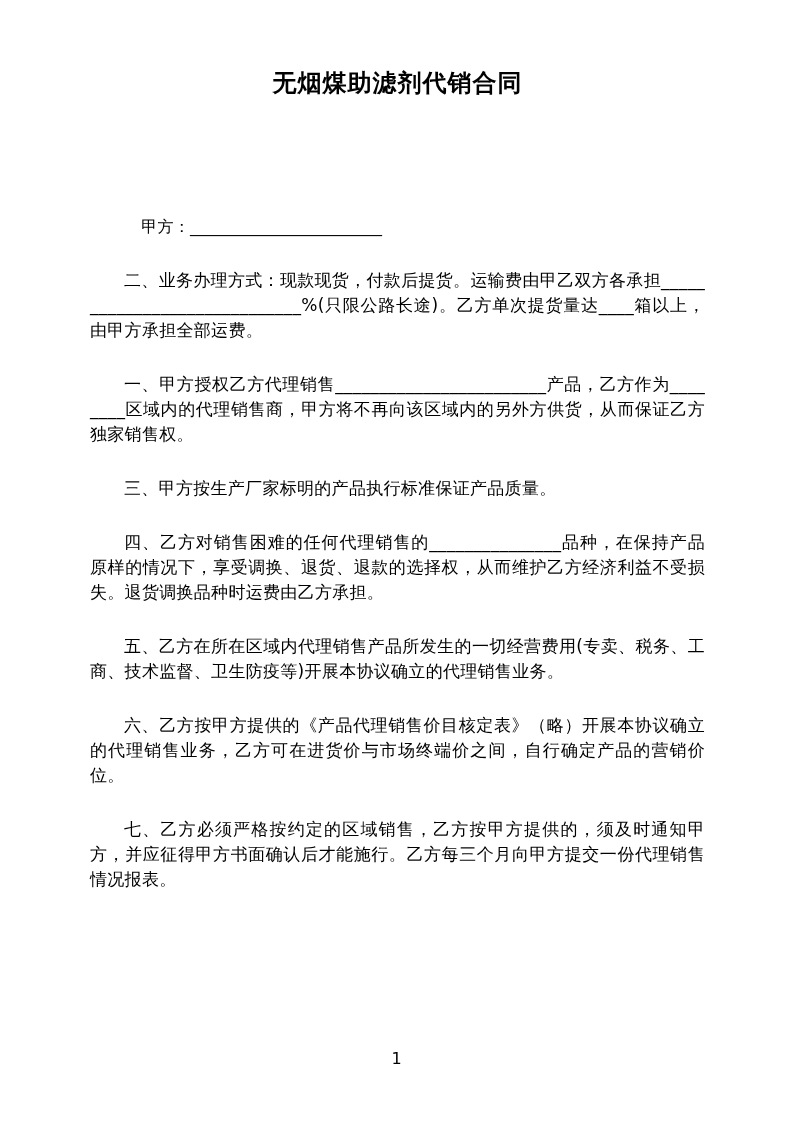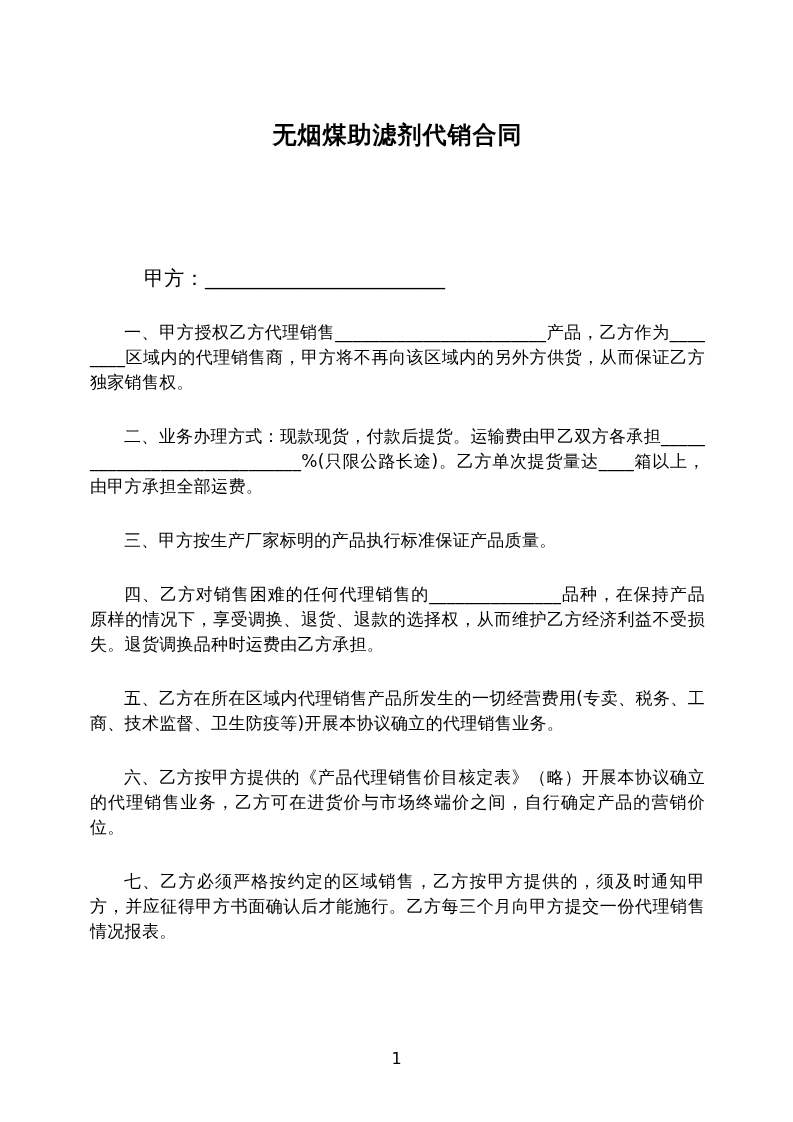--- a/index.html
+++ b/index.html
@@ -17,30 +17,30 @@
   }
   .page {
     position: relative;
     width: 615px;
     height: 1122px;
     padding: 0 88px 0 90px;
     box-sizing: content-box;
   }
   .doc-title {
     margin: 0;
-    padding-top: 118px;
+    padding-top: 66px;
     font-size: 24px;
     line-height: 34px;
     font-weight: bold;
     text-align: center;
     letter-spacing: 1px;
   }
   .party-row {
-    margin: 0;
-    font-size: 20px;
+    margin: 8px;
+    font-size: 16px;
     line-height: 25px;
     letter-spacing: 0.3px;
     text-indent: 2.7em;
     white-space: nowrap;
   }
   .party-a { margin-top: 114px; }
   .party-b { margin-top: 30px; }
   .party-blank {
     letter-spacing: 0;
     text-indent: 0;
@@ -68,23 +68,23 @@
 </head>
 <body>
 
 <div class="page">
 
   <h1 class="doc-title">无烟煤助滤剂代销合同</h1>
 
   <p class="party-row party-a"><span>甲方：</span><span class="party-blank">________________________</span></p>
 
 
+  <p class="clause">二、业务办理方式：现款现货，付款后提货。运输费由甲乙双方各承担_____________________________%(只限公路长途)。乙方单次提货量达____箱以上，由甲方承担全部运费。</p>
+
   <p class="clause">一、甲方授权乙方代理销售________________________产品，乙方作为________区域内的代理销售商，甲方将不再向该区域内的另外方供货，从而保证乙方独家销售权。</p>
-
-  <p class="clause">二、业务办理方式：现款现货，付款后提货。运输费由甲乙双方各承担_____________________________%(只限公路长途)。乙方单次提货量达____箱以上，由甲方承担全部运费。</p>
 
   <p class="clause">三、甲方按生产厂家标明的产品执行标准保证产品质量。</p>
 
   <p class="clause">四、乙方对销售困难的任何代理销售的_______________品种，在保持产品原样的情况下，享受调换、退货、退款的选择权，从而维护乙方经济利益不受损失。退货调换品种时运费由乙方承担。</p>
 
   <p class="clause">五、乙方在所在区域内代理销售产品所发生的一切经营费用(专卖、税务、工商、技术监督、卫生防疫等)开展本协议确立的代理销售业务。</p>
 
   <p class="clause">六、乙方按甲方提供的《产品代理销售价目核定表》（略）开展本协议确立的代理销售业务，乙方可在进货价与市场终端价之间，自行确定产品的营销价位。</p>
 
   <p class="clause">七、乙方必须严格按约定的区域销售，乙方按甲方提供的，须及时通知甲方，并应征得甲方书面确认后才能施行。乙方每三个月向甲方提交一份代理销售情况报表。</p>

